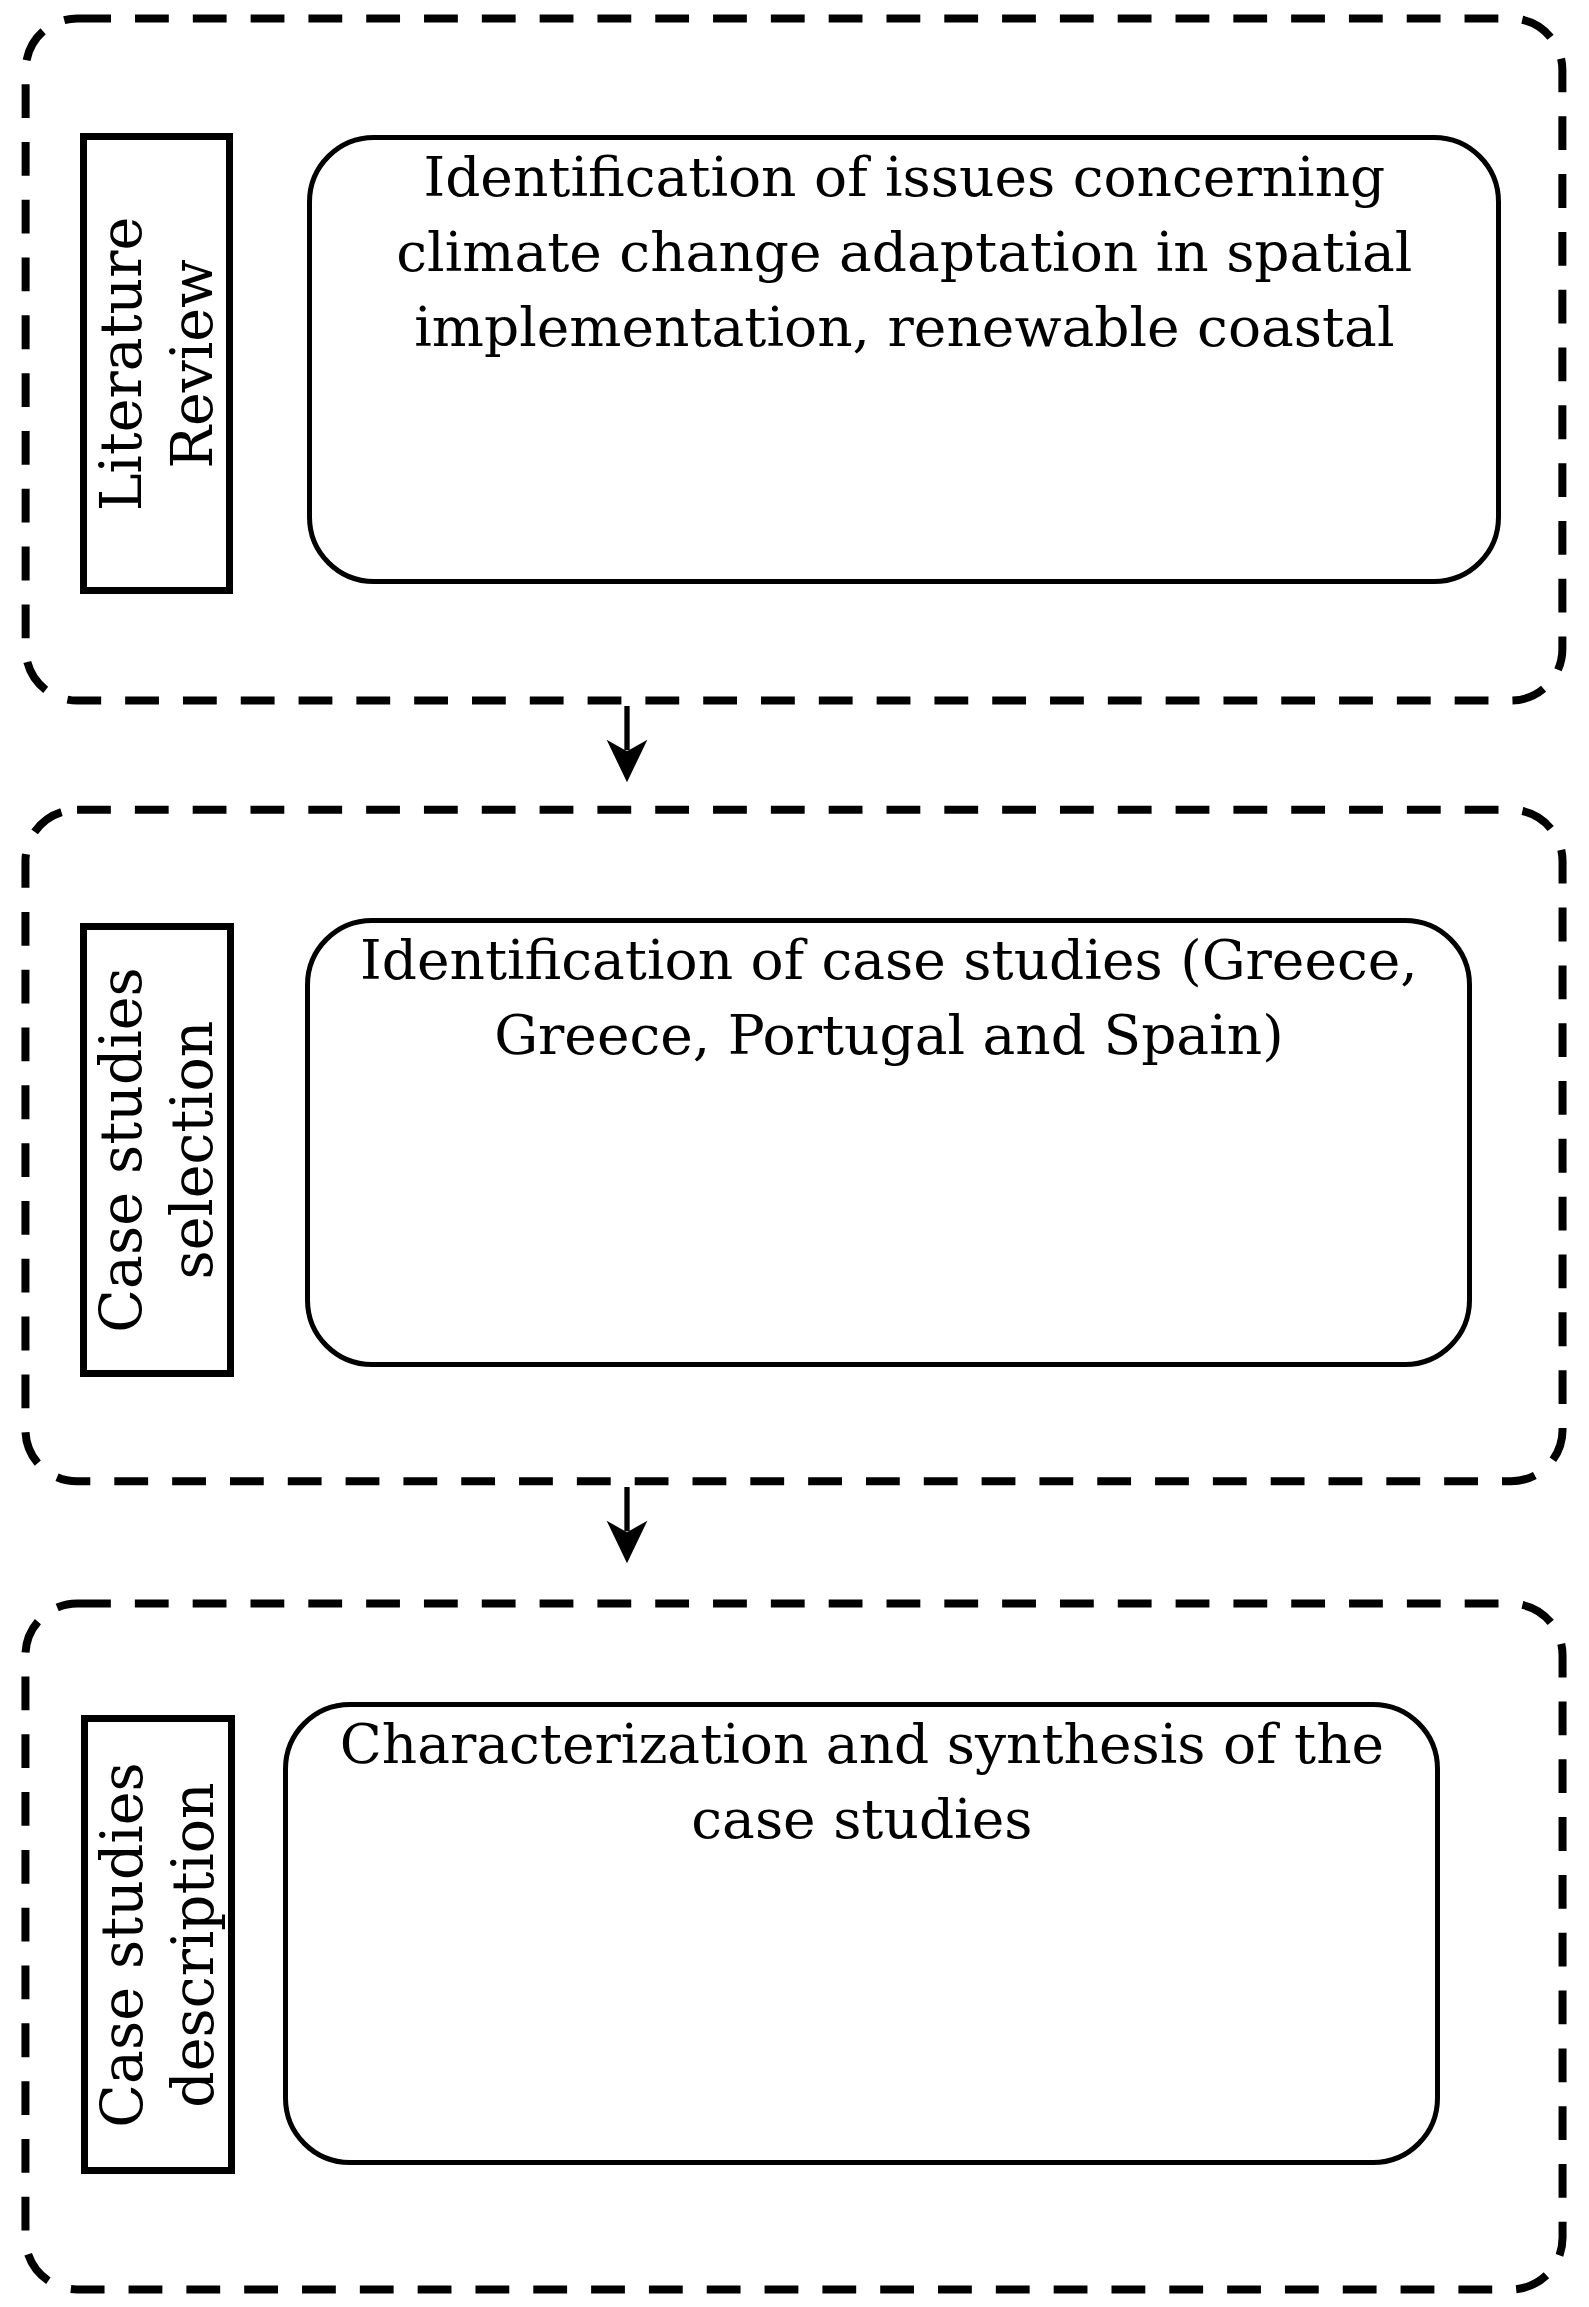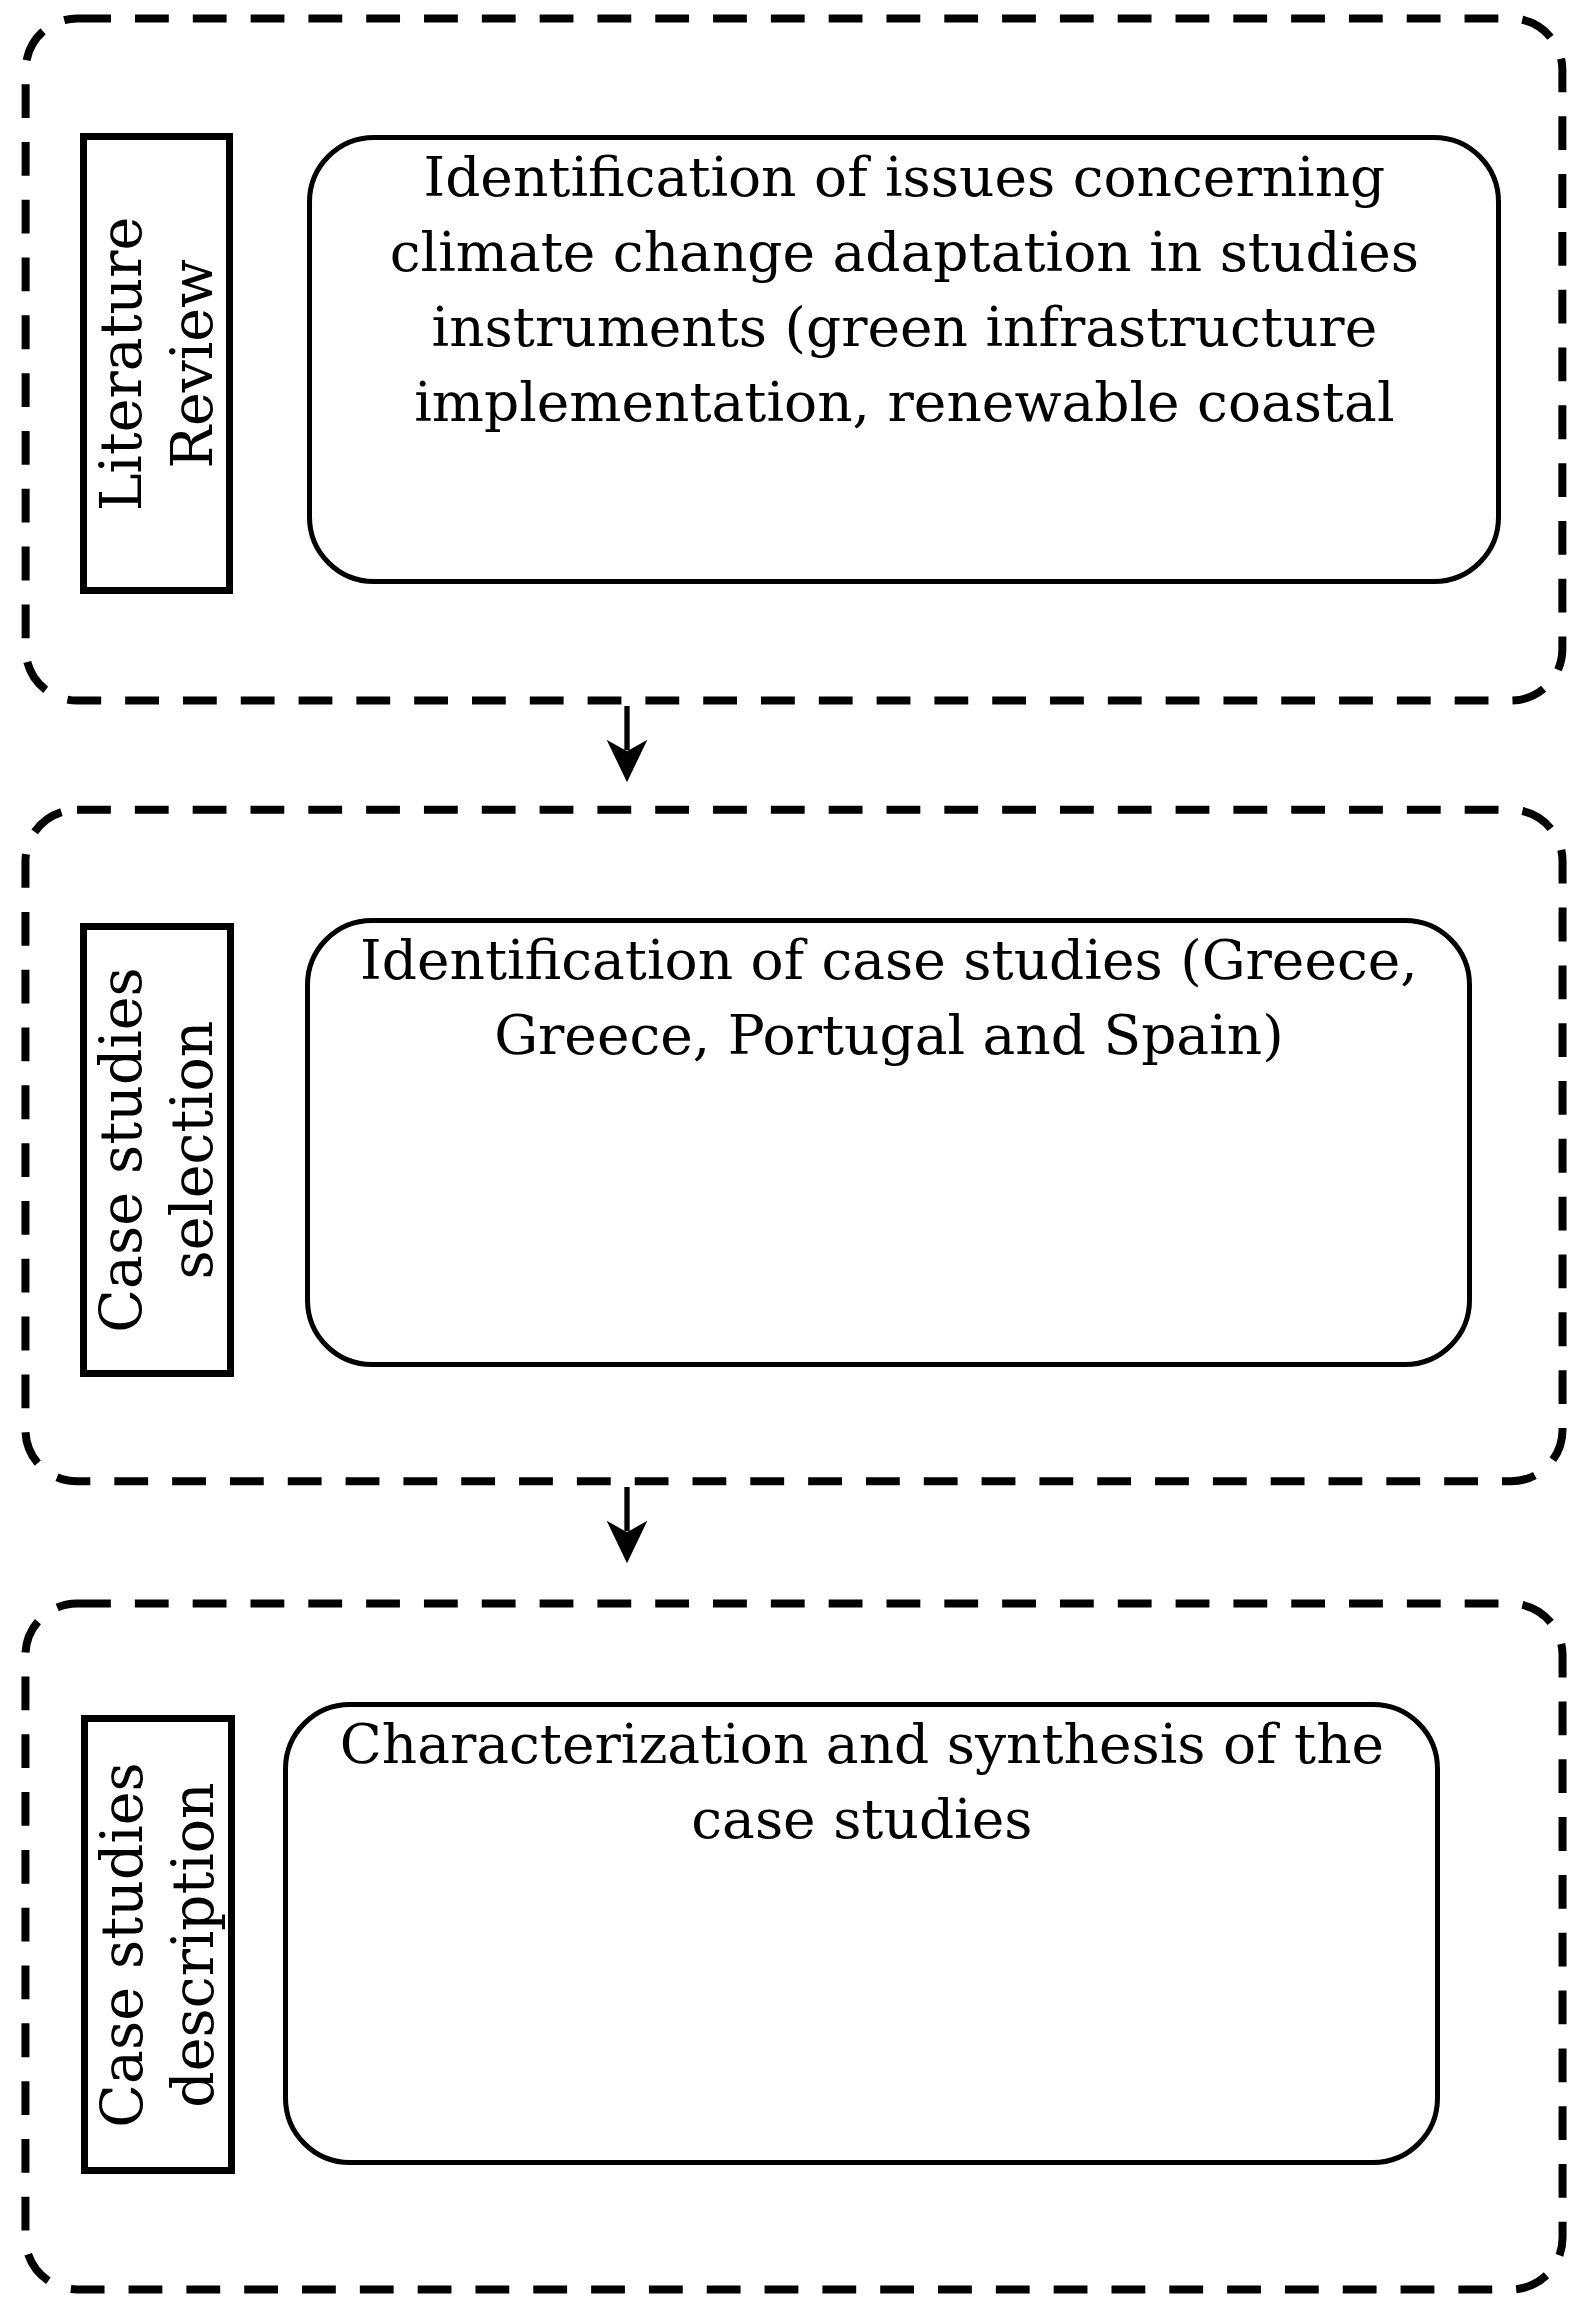--- a/index.html
+++ b/index.html
@@ -77,22 +77,21 @@
 
     <div class="vlabel" style="left:59px; top:119px; width:139px; height:447px;">
       <div class="rot">
         <div class="line">Literature</div>
         <div class="line">Review</div>
       </div>
     </div>
 
     <div class="roundbox" style="left:286px; top:121px; width:1184px; height:439px;">
       <div class="line">Identification of issues concerning</div>
-      <div class="line">climate change adaptation in studies</div>
-      <div class="line">instruments (green infrastructure</div>
+      <div class="line">climate change adaptation in spatial</div>
       <div class="line">implementation, renewable coastal</div>
     </div>
   </section>
 
   <div class="arrow" style="left:586px; top:706px;">
     <svg width="82" height="78" viewBox="0 0 92 88" aria-hidden="true">
       <line x1="46" y1="0" x2="46" y2="50" stroke="#000000" stroke-width="6"></line>
       <polygon points="46,86 23,38 46,51 69,38" fill="#000000"></polygon>
     </svg>
   </div>

